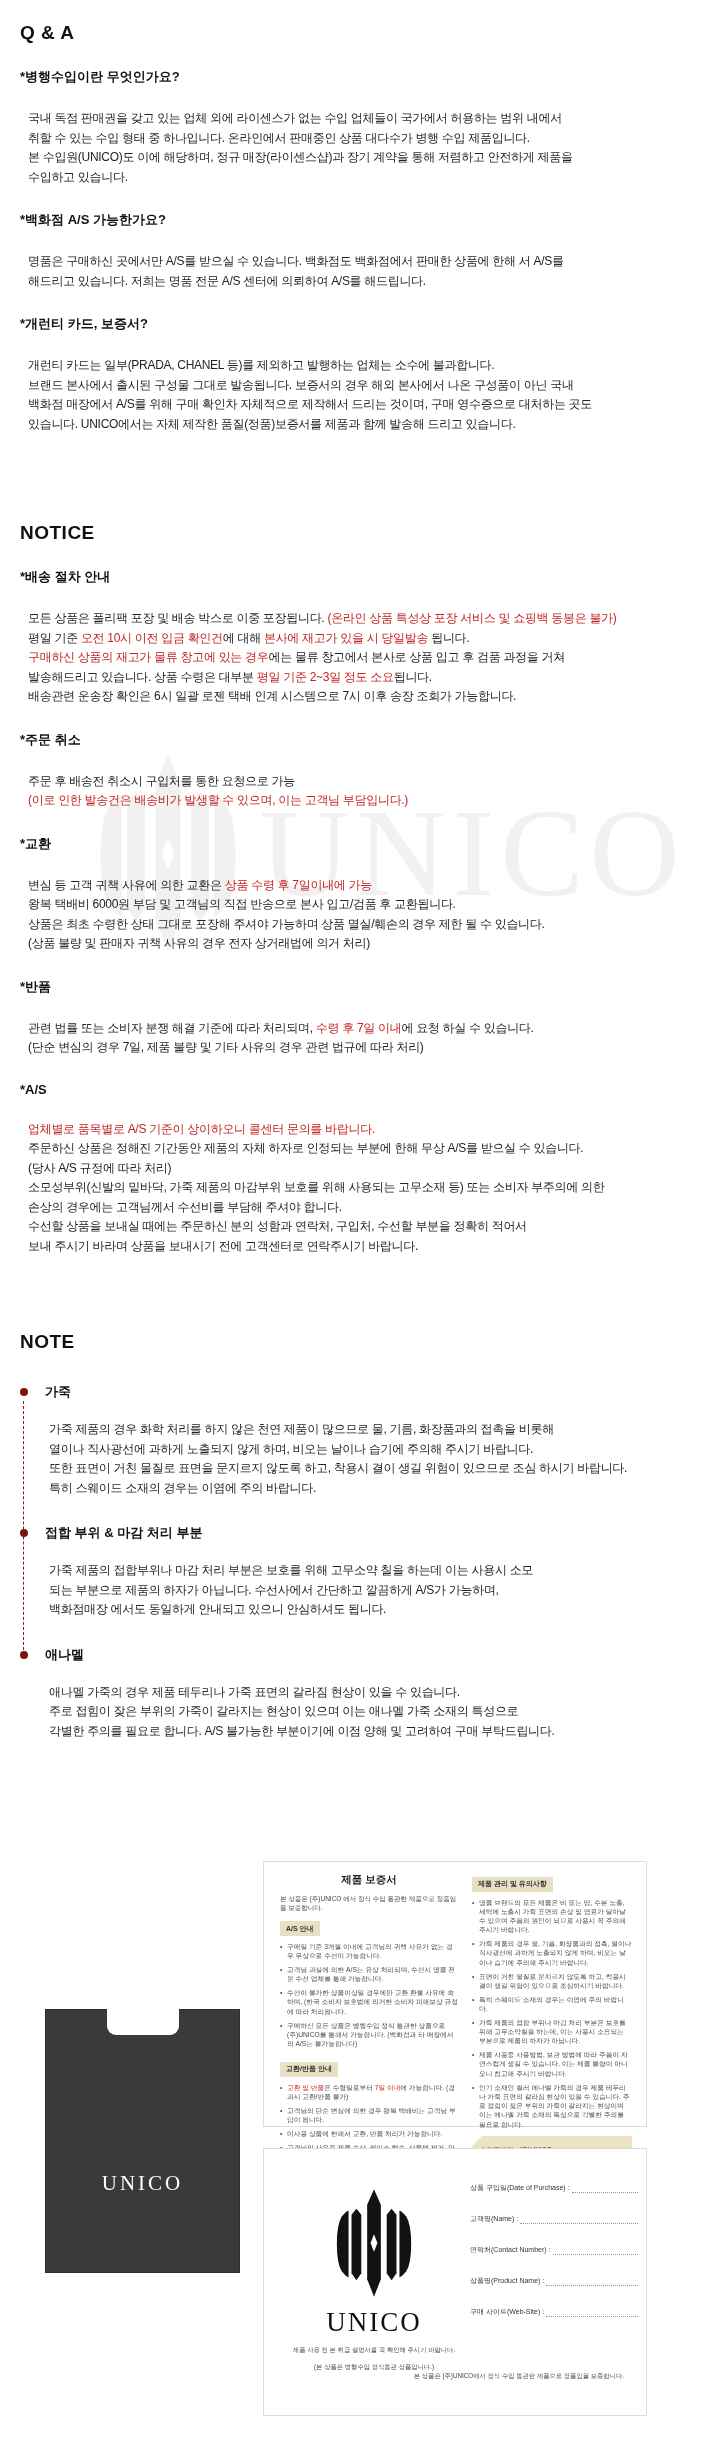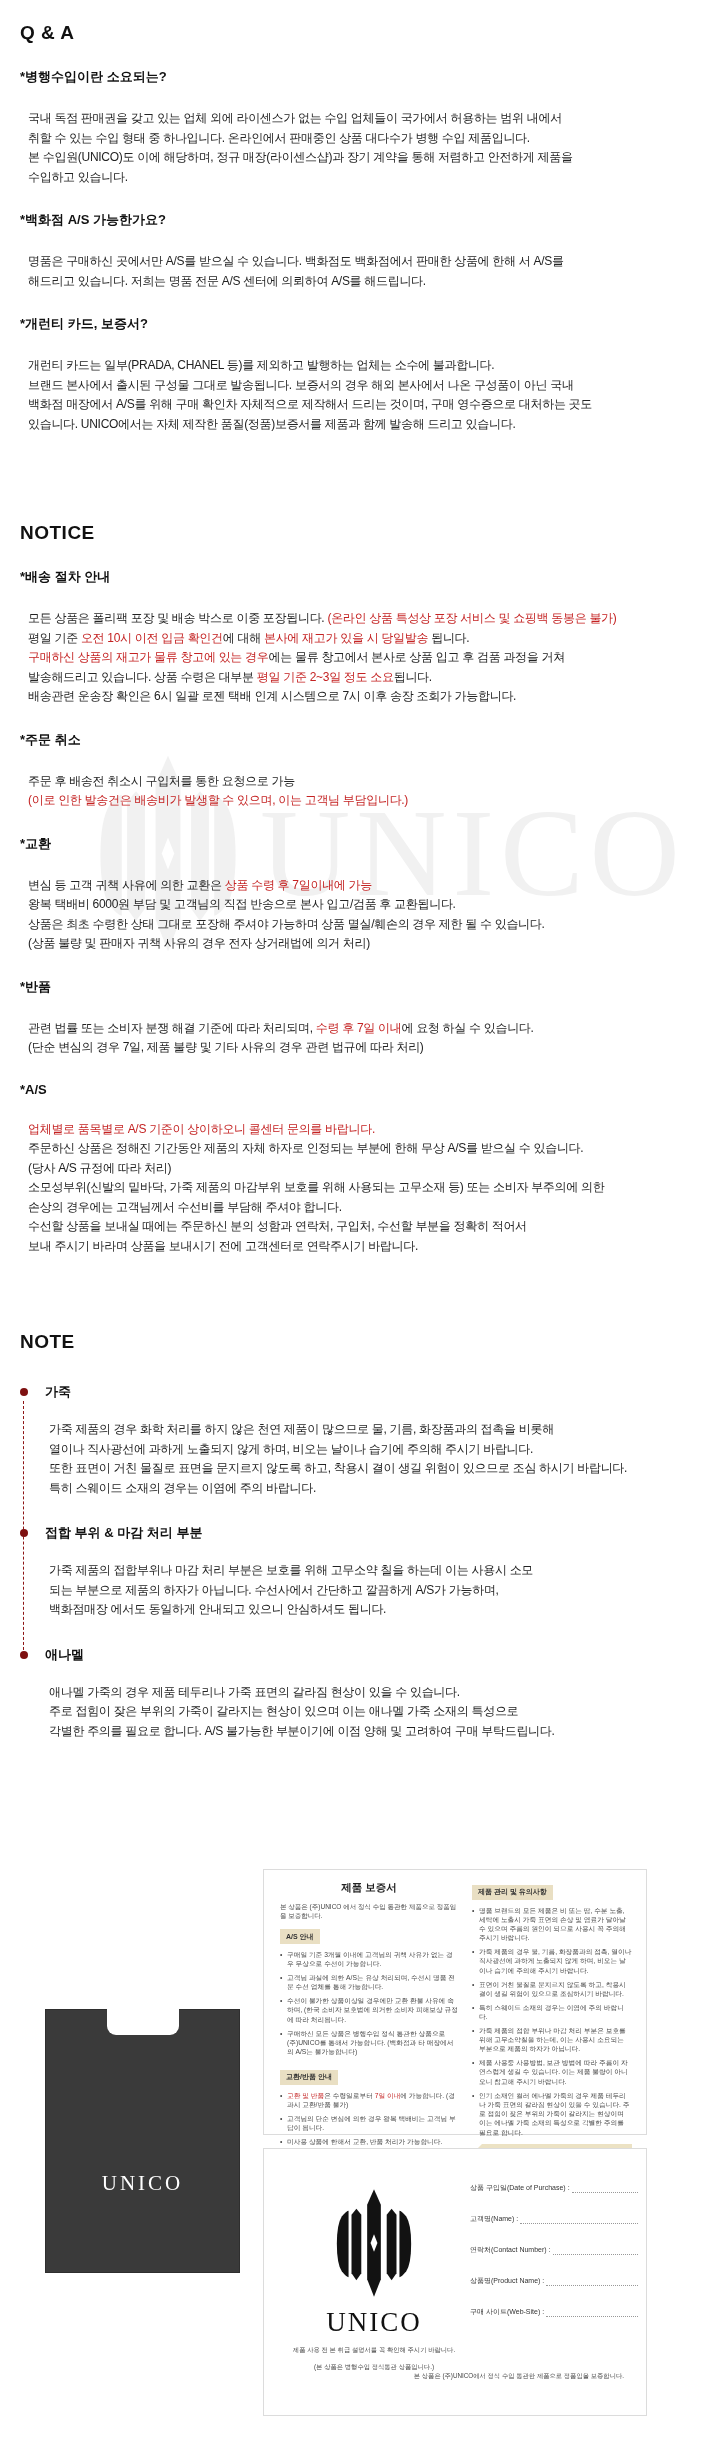--- a/index.html
+++ b/index.html
@@ -24,21 +24,21 @@
   .note-head{font-size:13px;font-weight:bold;display:flex;align-items:center;gap:17px;color:#111;}
   .note-dot{width:8px;height:8px;border-radius:50%;background:#7e1010;flex:0 0 auto;}
   .note-body{margin-top:19px;padding-left:29px;}
   
   .cards{position:relative;height:690px;margin-top:72px;}
   .envelope{position:absolute;left:45px;top:196px;width:193px;height:262px;background:#3a3a3a;border:1px solid #2e2e2e;}
   .notch{position:absolute;top:-1px;left:50%;transform:translateX(-50%);width:72px;height:26px;background:#fff;border-radius:0 0 9px 9px;}
   .env-brand{position:absolute;bottom:76px;width:100%;text-align:center;color:#fff;
              font-family:"Liberation Serif",serif;font-size:21px;letter-spacing:3px;}
   .card{position:absolute;left:263px;width:384px;background:#fff;border:1px solid #dcdcdc;box-sizing:border-box;}
-  .card1{top:56px;height:266px;}
+  .card1{top:48px;height:266px;}
   .card2{top:335px;height:268px;}
   .c1-left{position:absolute;left:16px;top:6px;width:178px;}
   .c1-right{position:absolute;left:208px;top:10px;width:160px;}
   .c1-title{text-align:center;font-size:10.5px;font-weight:bold;margin-top:5px;color:#222;}
   .c1-intro{font-size:6.5px;margin-top:7px;color:#444;line-height:9px;}
   .badge{display:inline-block;background:#e9dfc3;color:#333;font-size:7px;font-weight:bold;padding:2.5px 6px;margin:9px 0 6px;}
   .badge.first{margin-top:0;}
   .cb{position:relative;padding-left:7px;font-size:6.7px;line-height:9.3px;color:#454545;margin-bottom:4.5px;}
   .cb::before{content:"\2022";position:absolute;left:0;top:0;}
   .banner{margin-top:7px;background:#efe5c8;padding:6px 4px;text-align:center;font-size:6.7px;line-height:9.5px;color:#333;
@@ -76,21 +76,21 @@
       </g>
       <path d="M45 48 L48.5 57 L45 66 L41.5 57 Z" fill="#ffffff"></path>
     </svg>
     <div class="wm-text">UNICO</div>
   </div>
 
   <section id="qa" class="text-col zsec">
     <div class="sec-title">Q &amp; A</div>
     <div id="qa-items">
         <div class="qblock">
-          <div class="qhead">*병행수입이란 소요되는?</div>
+          <div class="qhead">*병행수입이란 무엇인가요?</div>
           <div class="qbody">
             <div class="tline"><span>국내 독점 판매권을 갖고 있는 업체 외에 라이센스가 없는 수입 업체들이 국가에서 허용하는 범위 내에서</span></div>
             <div class="tline"><span>취할 수 있는 수입 형태 중 하나입니다. 온라인에서 판매중인 상품 대다수가 병행 수입 제품입니다.</span></div>
             <div class="tline"><span>본 수입원(UNICO)도 이에 해당하며, 정규 매장(라이센스샵)과 장기 계약을 통해 저렴하고 안전하게 제품을</span></div>
             <div class="tline"><span>수입하고 있습니다.</span></div>
           </div>
         </div>
         <div class="qblock">
           <div class="qhead">*백화점 A/S 가능한가요?</div>
           <div class="qbody">

